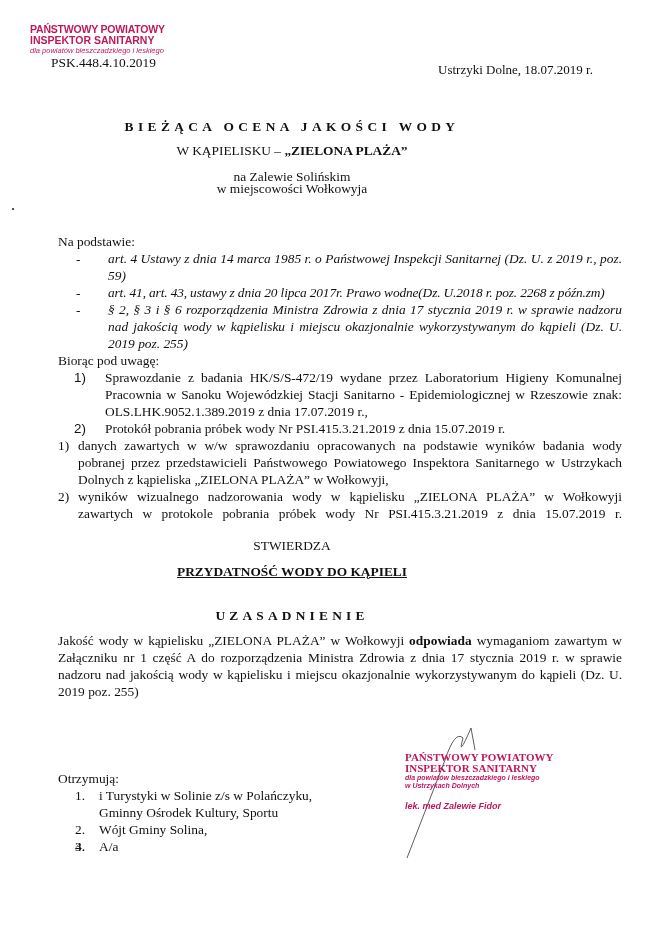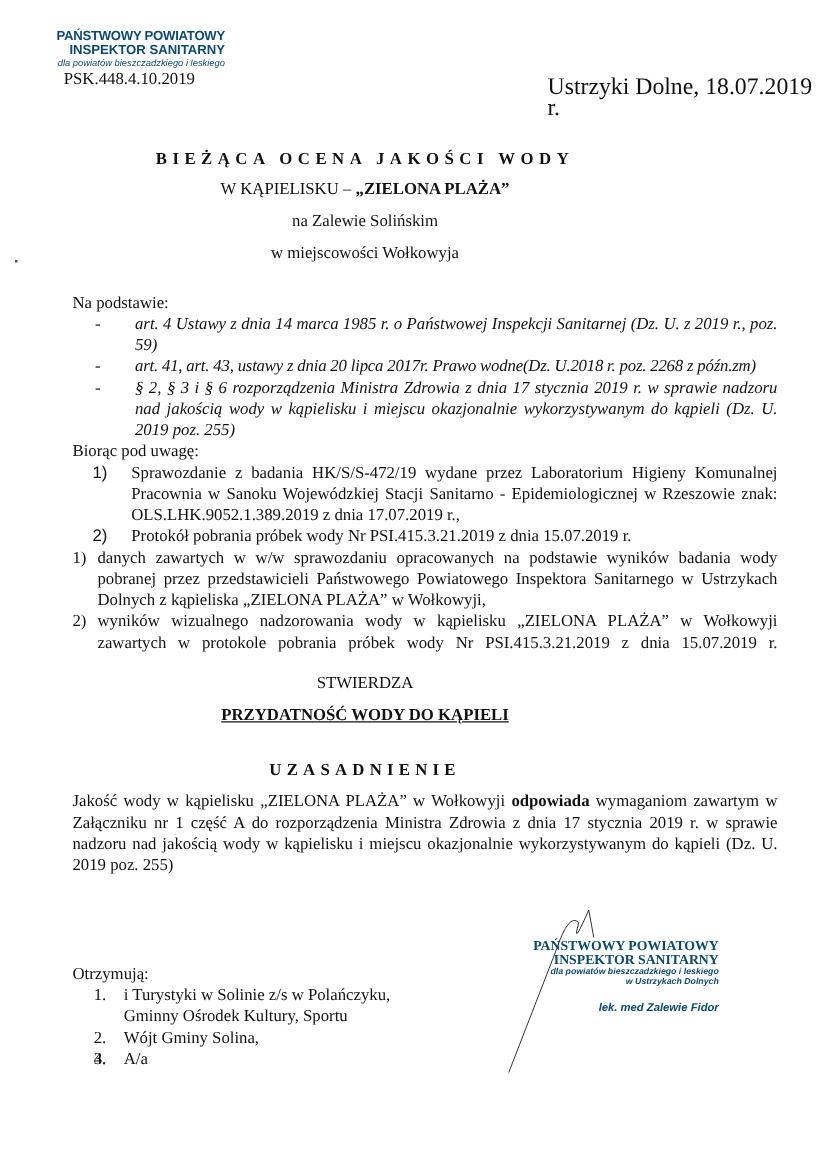--- a/index.html
+++ b/index.html
@@ -2,33 +2,33 @@
 <html><head>
 <meta charset="utf-8">
 <style>
   html, body { margin: 0; padding: 0; }
   body {
     width: 660px; height: 940px; background: #ffffff; color: #111111;
     font-family: "Liberation Serif", serif; font-size: 13.4px; line-height: 17px;
     position: relative; overflow: hidden;
   }
   .abs { position: absolute; }
-  .stamp { font-family: "Liberation Sans", sans-serif; font-weight: bold; color: #0c4a6e; text-align: right; }
+  .stamp { font-family: "Liberation Sans", sans-serif; font-weight: bold; color: #be185d; text-align: left; }
   .stamp-top { left: 30px; top: 24px; width: 150px; }
   .stamp-top .l1 { font-size: 10.5px; line-height: 11px; letter-spacing: -0.2px; }
   .stamp-top .l2 { font-size: 10.5px; line-height: 11px; }
   .stamp-top .l3 { font-size: 7.5px; line-height: 9px; font-style: italic; font-weight: normal; white-space: nowrap; }
   .ref { left: 51px; top: 54px; font-size: 13.4px; }
-  .place-date { left: 438px; top: 61px; font-size: 19px; }
+  .place-date { left: 438px; top: 61px; font-size: 13px; text-align: center; }
   .center { left: 0; width: 584px; text-align: center; }
   .title1 { top: 118px; font-weight: bold; letter-spacing: 4.4px; font-size: 13.4px; }
   .title2 { top: 142px; }
   .title2 b { font-weight: bold; }
   .title3 { top: 168px; }
-  .title4 { top: 193px; }
+  .title4 { top: 180px; }
   .dot { left: 12px; top: 208px; width: 2px; height: 2px; background: #555; }
   .block { left: 58px; width: 564px; }
   .para { text-align: justify; text-align-last: left; }
   .just-full { text-align: justify; text-align-last: justify; }
   .row { position: relative; }
   .dash { position: absolute; left: 18px; }
   .dash-text { margin-left: 50px; font-style: italic; }
   .num-b { position: absolute; left: 16px; font-family: "Liberation Sans", sans-serif; }
   .num-b-text { margin-left: 47px; }
   .num-p { position: absolute; left: 0; }

